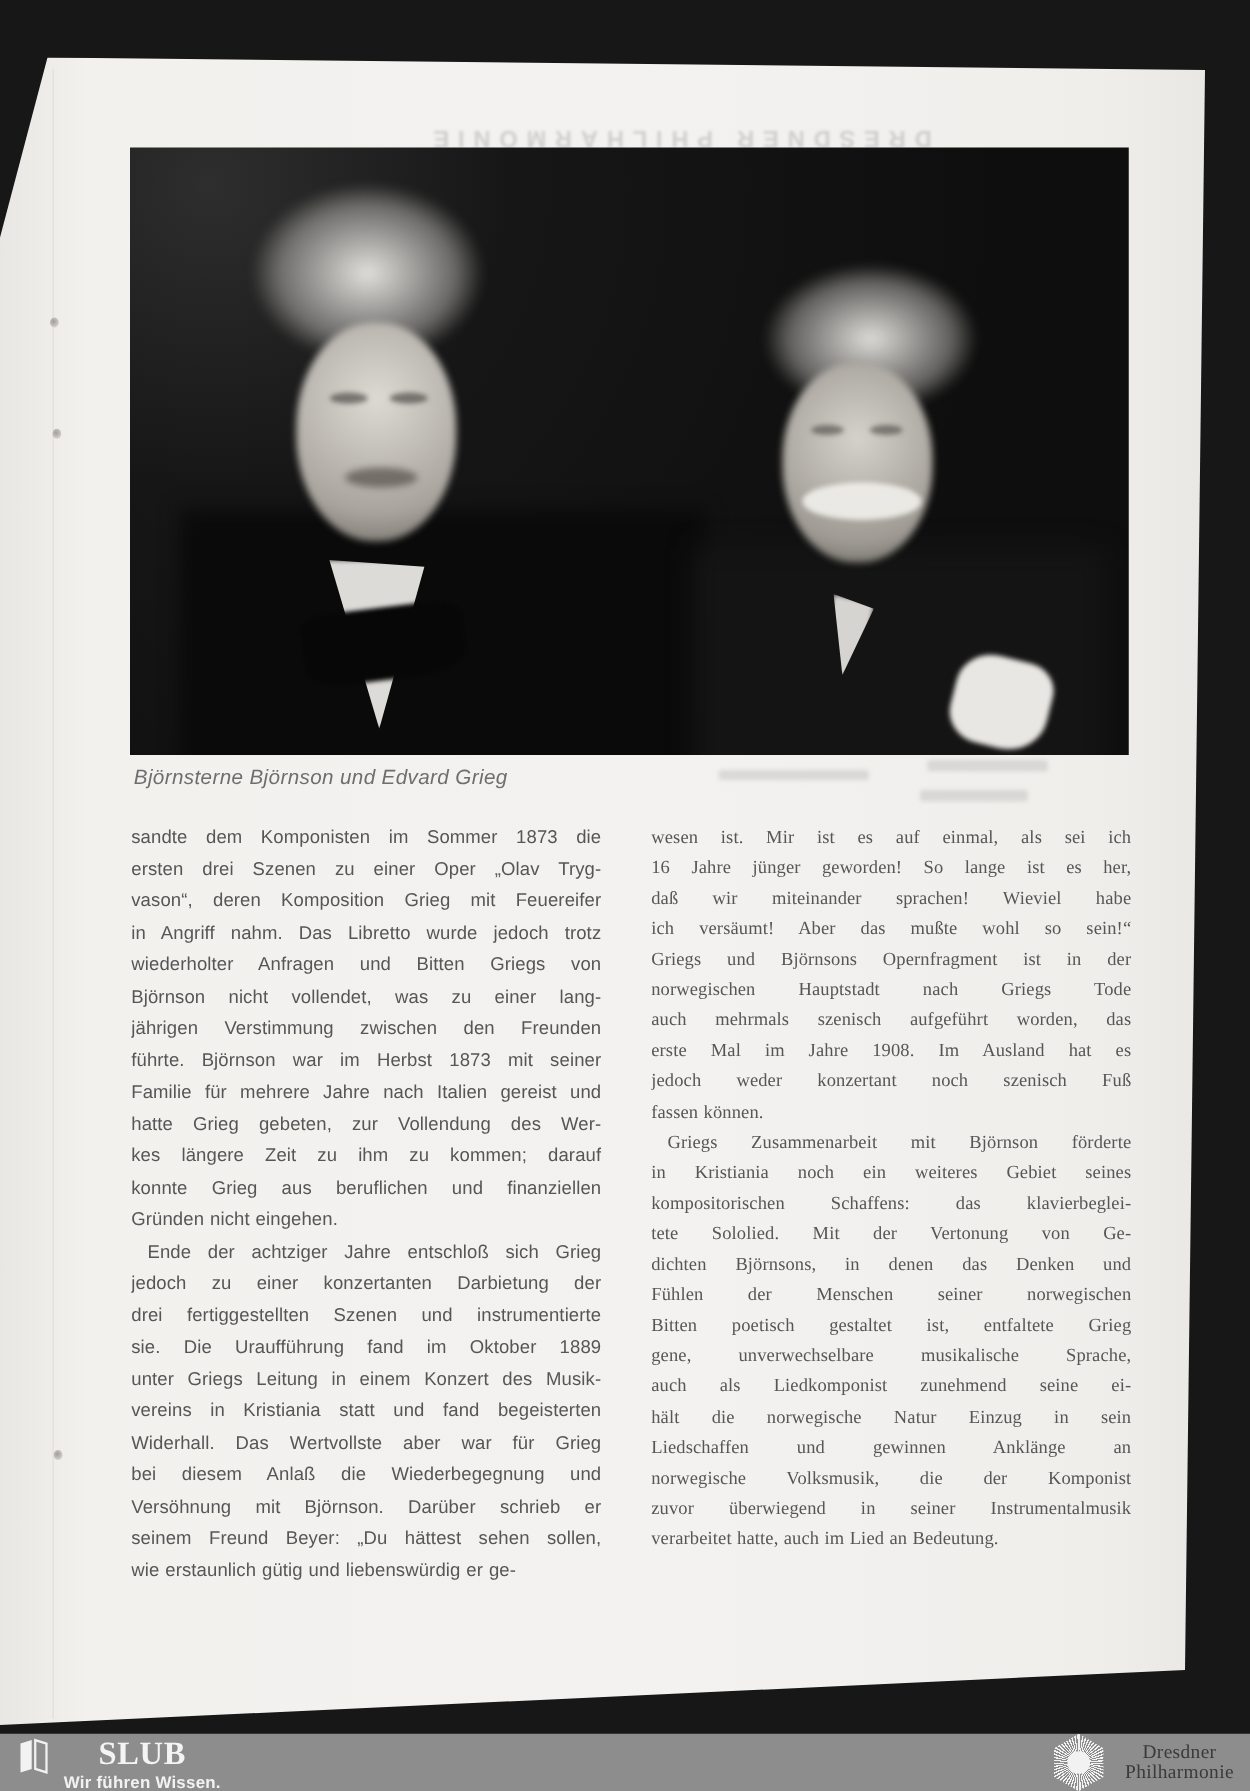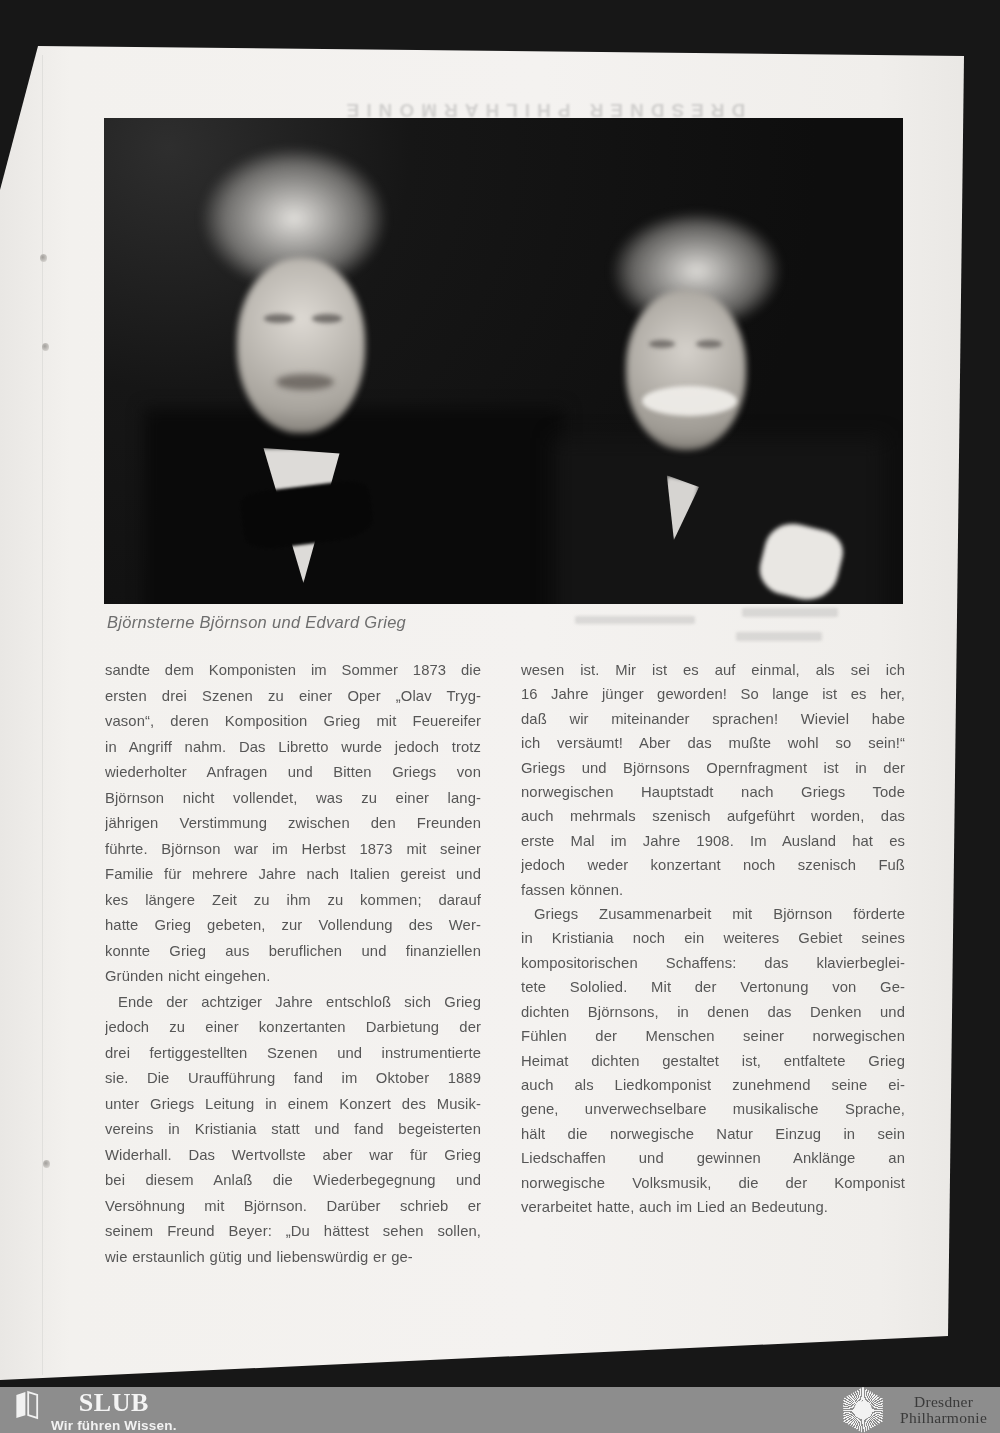--- a/index.html
+++ b/index.html
@@ -59,21 +59,21 @@
             border-radius:38% 30% 42% 34%;transform:rotate(14deg);filter:blur(2px);}
 
   
   .caption{position:absolute;left:107px;top:613px;font-size:16.5px;font-style:italic;
            color:#6e6e6e;letter-spacing:.3px;}
   .col{position:absolute;top:658px;color:#565656;font-size:14.8px;letter-spacing:.1px;
        word-spacing:.5px;}
   .col-left{left:105px;width:376px;}
   .col-right{left:521px;width:384px;}
   .col-left .line{line-height:25.5px;}
-  .col-right .line{line-height:24.4px;}
+  .col-right .line{line-height:24.4px;font-family:Liberation Serif, serif;}
   .line{text-align:justify;text-align-last:justify;overflow:hidden;}
   .para .line:last-child{text-align-last:left;}
   .para.indent .line:first-child{text-indent:13px;}
 
   
   .footer-bar{position:absolute;left:0;right:0;bottom:0;height:46px;background:#8d8d8d;}
   .slub{position:absolute;left:13px;top:3px;display:flex;gap:11px;align-items:flex-start;}
   .slub-text .slub-word{font-family:"Liberation Serif",serif;font-weight:700;font-size:26px;
         line-height:26px;color:#f4f4f4;letter-spacing:.5px;}
   .slub-text .slub-tag{font-weight:700;font-size:13.5px;color:#f2f2f2;margin-top:2px;letter-spacing:.2px;}
@@ -123,22 +123,22 @@
         <div class="para">
           <div class="line">sandte dem Komponisten im Sommer 1873 die</div>
           <div class="line">ersten drei Szenen zu einer Oper „Olav Tryg-</div>
           <div class="line">vason“, deren Komposition Grieg mit Feuereifer</div>
           <div class="line">in Angriff nahm. Das Libretto wurde jedoch trotz</div>
           <div class="line">wiederholter Anfragen und Bitten Griegs von</div>
           <div class="line">Björnson nicht vollendet, was zu einer lang-</div>
           <div class="line">jährigen Verstimmung zwischen den Freunden</div>
           <div class="line">führte. Björnson war im Herbst 1873 mit seiner</div>
           <div class="line">Familie für mehrere Jahre nach Italien gereist und</div>
+          <div class="line">hatte Grieg gebeten, zur Vollendung des Wer-</div>
           <div class="line">kes längere Zeit zu ihm zu kommen; darauf</div>
-          <div class="line">hatte Grieg gebeten, zur Vollendung des Wer-</div>
           <div class="line">konnte Grieg aus beruflichen und finanziellen</div>
           <div class="line">Gründen nicht eingehen.</div>
         </div>
         <div class="para indent">
           <div class="line">Ende der achtziger Jahre entschloß sich Grieg</div>
           <div class="line">jedoch zu einer konzertanten Darbietung der</div>
           <div class="line">drei fertiggestellten Szenen und instrumentierte</div>
           <div class="line">sie. Die Uraufführung fand im Oktober 1889</div>
           <div class="line">unter Griegs Leitung in einem Konzert des Musik-</div>
           <div class="line">vereins in Kristiania statt und fand begeisterten</div>
@@ -162,26 +162,27 @@
           <div class="line">jedoch weder konzertant noch szenisch Fuß</div>
           <div class="line">fassen können.</div>
         </div>
         <div class="para indent">
           <div class="line">Griegs Zusammenarbeit mit Björnson förderte</div>
           <div class="line">in Kristiania noch ein weiteres Gebiet seines</div>
           <div class="line">kompositorischen Schaffens: das klavierbeglei-</div>
           <div class="line">tete Sololied. Mit der Vertonung von Ge-</div>
           <div class="line">dichten Björnsons, in denen das Denken und</div>
           <div class="line">Fühlen der Menschen seiner norwegischen</div>
-          <div class="line">Heimat dichten gestaltet ist, entfaltete Grieg</div>
+          <div class="line">Bitten poetisch gestaltet ist, entfaltete Grieg</div>
+          <div class="line">gene, unverwechselbare musikalische Sprache,</div>
           <div class="line">auch als Liedkomponist zunehmend seine ei-</div>
-          <div class="line">gene, unverwechselbare musikalische Sprache,</div>
           <div class="line">hält die norwegische Natur Einzug in sein</div>
           <div class="line">Liedschaffen und gewinnen Anklänge an</div>
           <div class="line">norwegische Volksmusik, die der Komponist</div>
+          <div class="line">zuvor überwiegend in seiner Instrumentalmusik</div>
           <div class="line">verarbeitet hatte, auch im Lied an Bedeutung.</div>
         </div>
       </div>
 
     <div class="artifact" style="left:742px;top:608px;width:96px;height:9px;"></div>
     <div class="artifact" style="left:736px;top:632px;width:86px;height:9px;"></div>
     <div class="artifact" style="left:575px;top:616px;width:120px;height:8px;"></div>
   </div>
 
   <div class="footer-bar">

